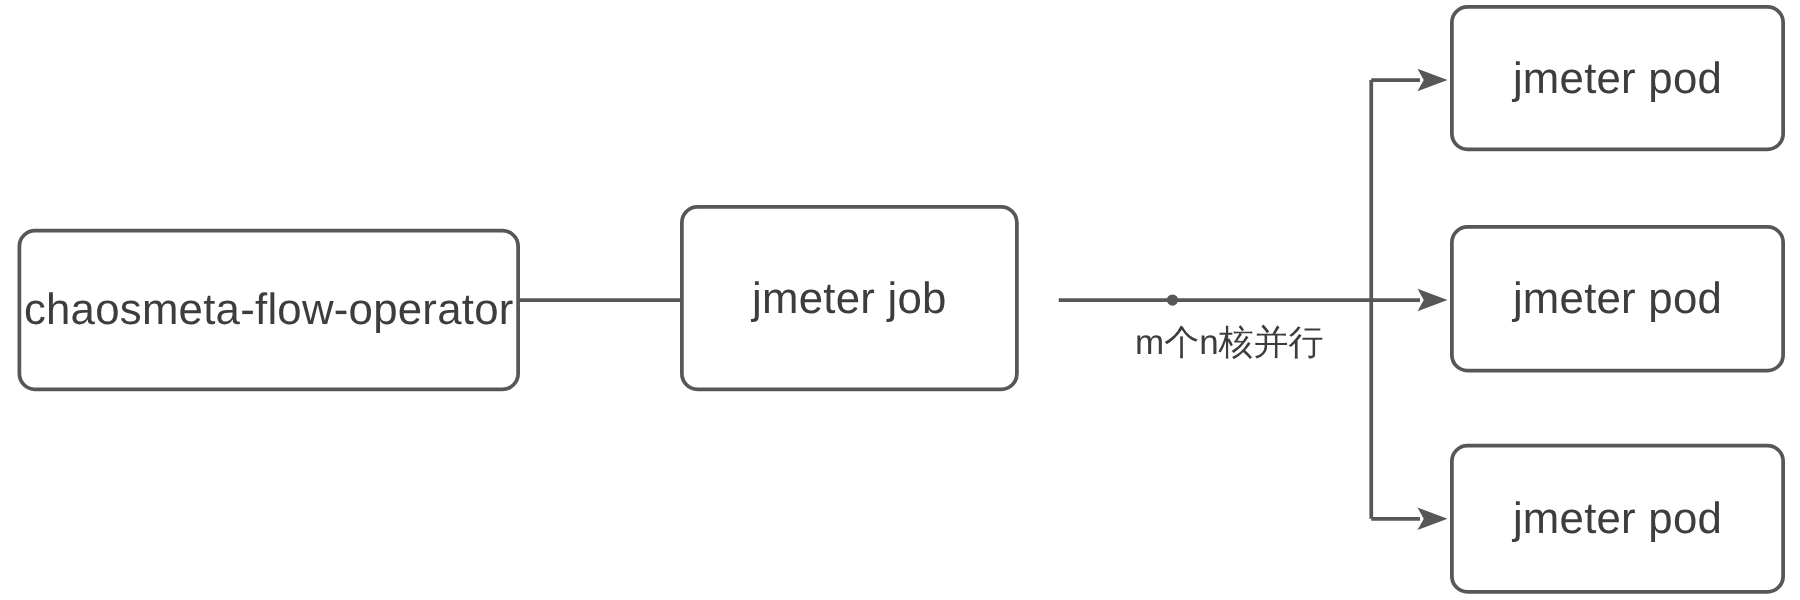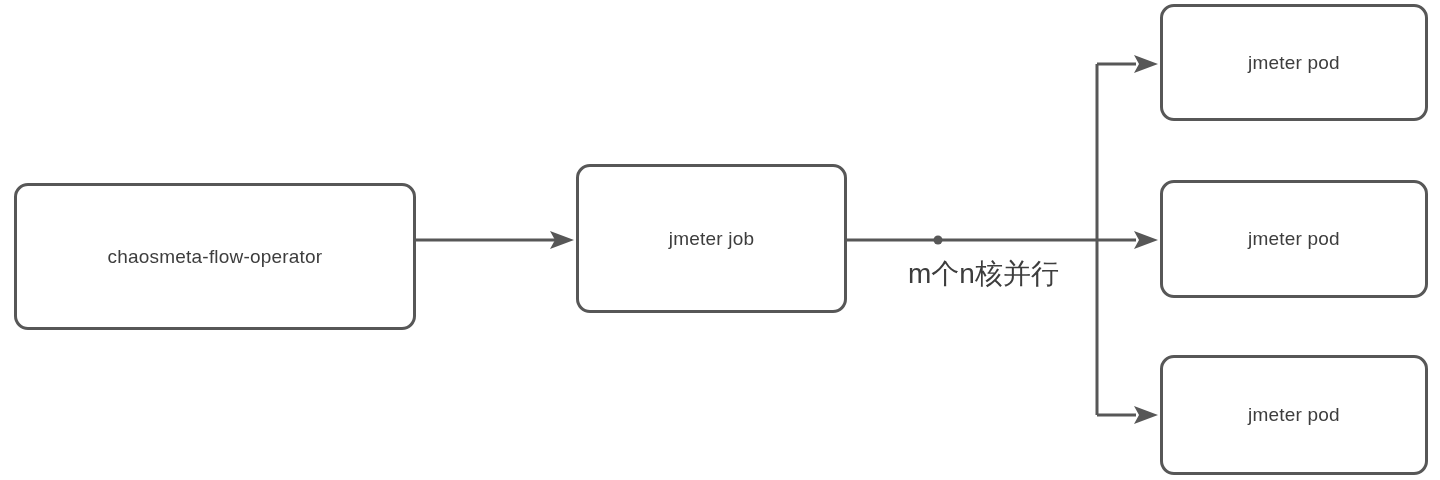--- a/index.html
+++ b/index.html
@@ -18,26 +18,26 @@
   .node {
     position: absolute;
     box-sizing: border-box;
     border: 3px solid #575757;
     border-radius: 14px;
     background: #ffffff;
     display: flex;
     align-items: center;
     justify-content: center;
     color: #3d3d3d;
-    font-size: 19px;
+    font-size: 35px;
     letter-spacing: 0.2px;
     text-align: center;
   }
-  #node-operator { left: 14px;  top: 183px; width: 402px; height: 147px; }
-  #node-job      { left: 576px; top: 164px; width: 271px; height: 149px; }
+  #node-operator { left: 14px;  top: 183px; width: 402px; height: 130px; }
+  #node-job      { left: 544px; top: 164px; width: 271px; height: 149px; }
   #node-pod1     { left: 1160px; top: 4px;   width: 268px; height: 117px; }
   #node-pod2     { left: 1160px; top: 180px; width: 268px; height: 118px; }
   #node-pod3     { left: 1160px; top: 355px; width: 268px; height: 120px; }
   .edges {
     position: absolute;
     left: 0; top: 0;
     width: 1440px;
     height: 480px;
     pointer-events: none;
   }

